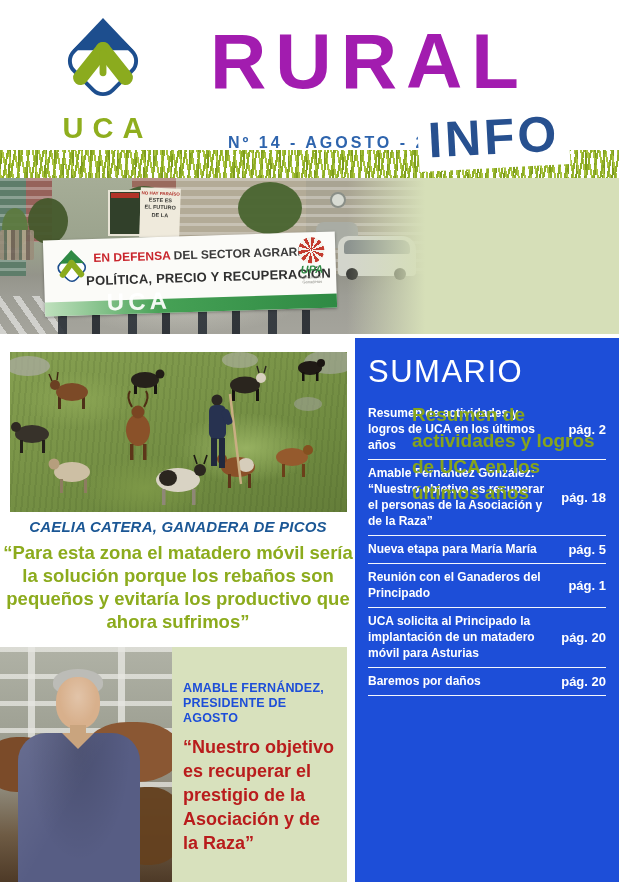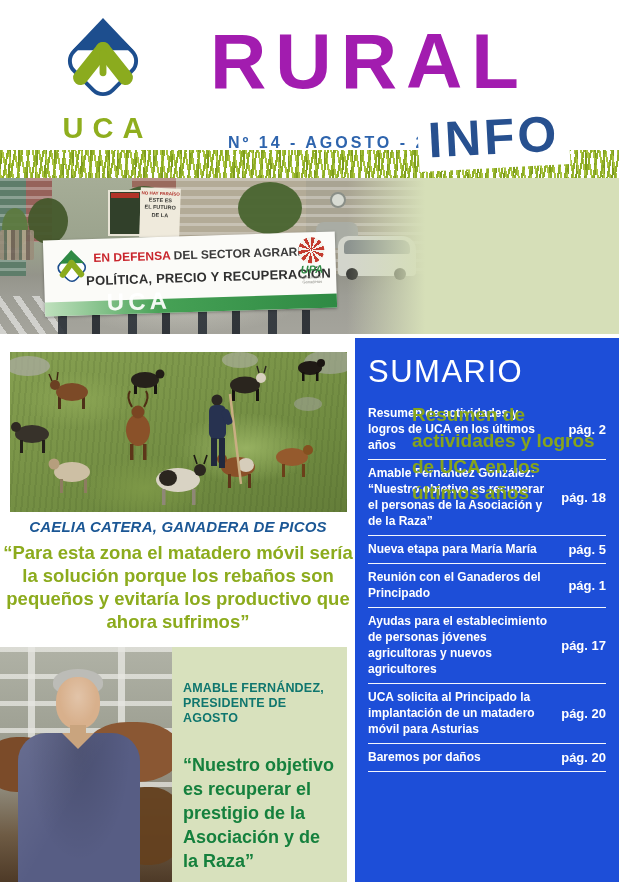--- a/index.html
+++ b/index.html
@@ -136,22 +136,22 @@
   .man-neck{position:absolute;left:70px;top:78px;width:16px;height:12px;background:#c9a47e;}
   .man-sweater{position:absolute;left:18px;top:86px;width:122px;height:149px;background:#575d84;
      border-radius:28px 28px 0 0;
      background-image:linear-gradient(120deg,rgba(255,255,255,.10),transparent 45%),
                       radial-gradient(ellipse at 50% 10%,rgba(0,0,0,.15),transparent 60%);}
   .man-collar{position:absolute;left:62px;top:86px;width:0;height:0;
      border-left:16px solid transparent;border-right:16px solid transparent;
      border-top:16px solid #c9a47e;}
   .panel-2{left:172px;top:647px;width:175px;height:235px;background:#d8e1bd;box-sizing:border-box;
      padding:34px 8px 0 11px;}
-  .caption-2{font-size:12.5px;font-weight:bold;color:#0f766e;line-height:15px;letter-spacing:.2px;}
-  .quote-2{margin-top:27px;font-size:18px;font-weight:bold;color:#15803d;line-height:24px;width:156px;}
+  .caption-2{font-size:12.5px;font-weight:bold;color:#1d4ed8;line-height:15px;letter-spacing:.2px;}
+  .quote-2{margin-top:9px;font-size:18px;font-weight:bold;color:#b91c1c;line-height:24px;width:156px;}
 
   
   .sumario{left:355px;top:338px;width:264px;height:544px;background:#1d4ed8;color:#fff;
      box-sizing:border-box;padding:12px 13px 0 13px;overflow:hidden;}
   .sumario-title{font-size:31px;font-weight:normal;letter-spacing:1.5px;margin:4px 0 10px 0;}
   .s-item{display:flex;justify-content:space-between;align-items:center;
      padding:5px 0 6px 0;border-bottom:1px solid rgba(255,255,255,.95);}
   .s-label{font-size:12px;font-weight:bold;line-height:16px;width:182px;}
   .s-page{font-size:13px;font-weight:bold;white-space:nowrap;padding-left:4px;}
 </style>
@@ -358,24 +358,20 @@
     </div>
     <div class="s-item">
       <div class="s-label">Nueva etapa para María María</div>
       <div class="s-page">pág. 5</div>
     </div>
     <div class="s-item">
       <div class="s-label">Reunión con el Ganaderos del Principado</div>
       <div class="s-page">pág. 1</div>
     </div>
     <div class="s-item">
-      <div class="s-label">Ayudas para el establecimiento de personas jóvenes agricultoras y nuevos agricultores</div>
-      <div class="s-page">pág. 17</div>
-    </div>
-    <div class="s-item">
       <div class="s-label">UCA solicita al Principado la implantación de un matadero móvil para Asturias</div>
       <div class="s-page">pág. 20</div>
     </div>
     <div class="s-item">
       <div class="s-label">Baremos por daños</div>
       <div class="s-page">pág. 20</div>
     </div>
 
   </div>
 

